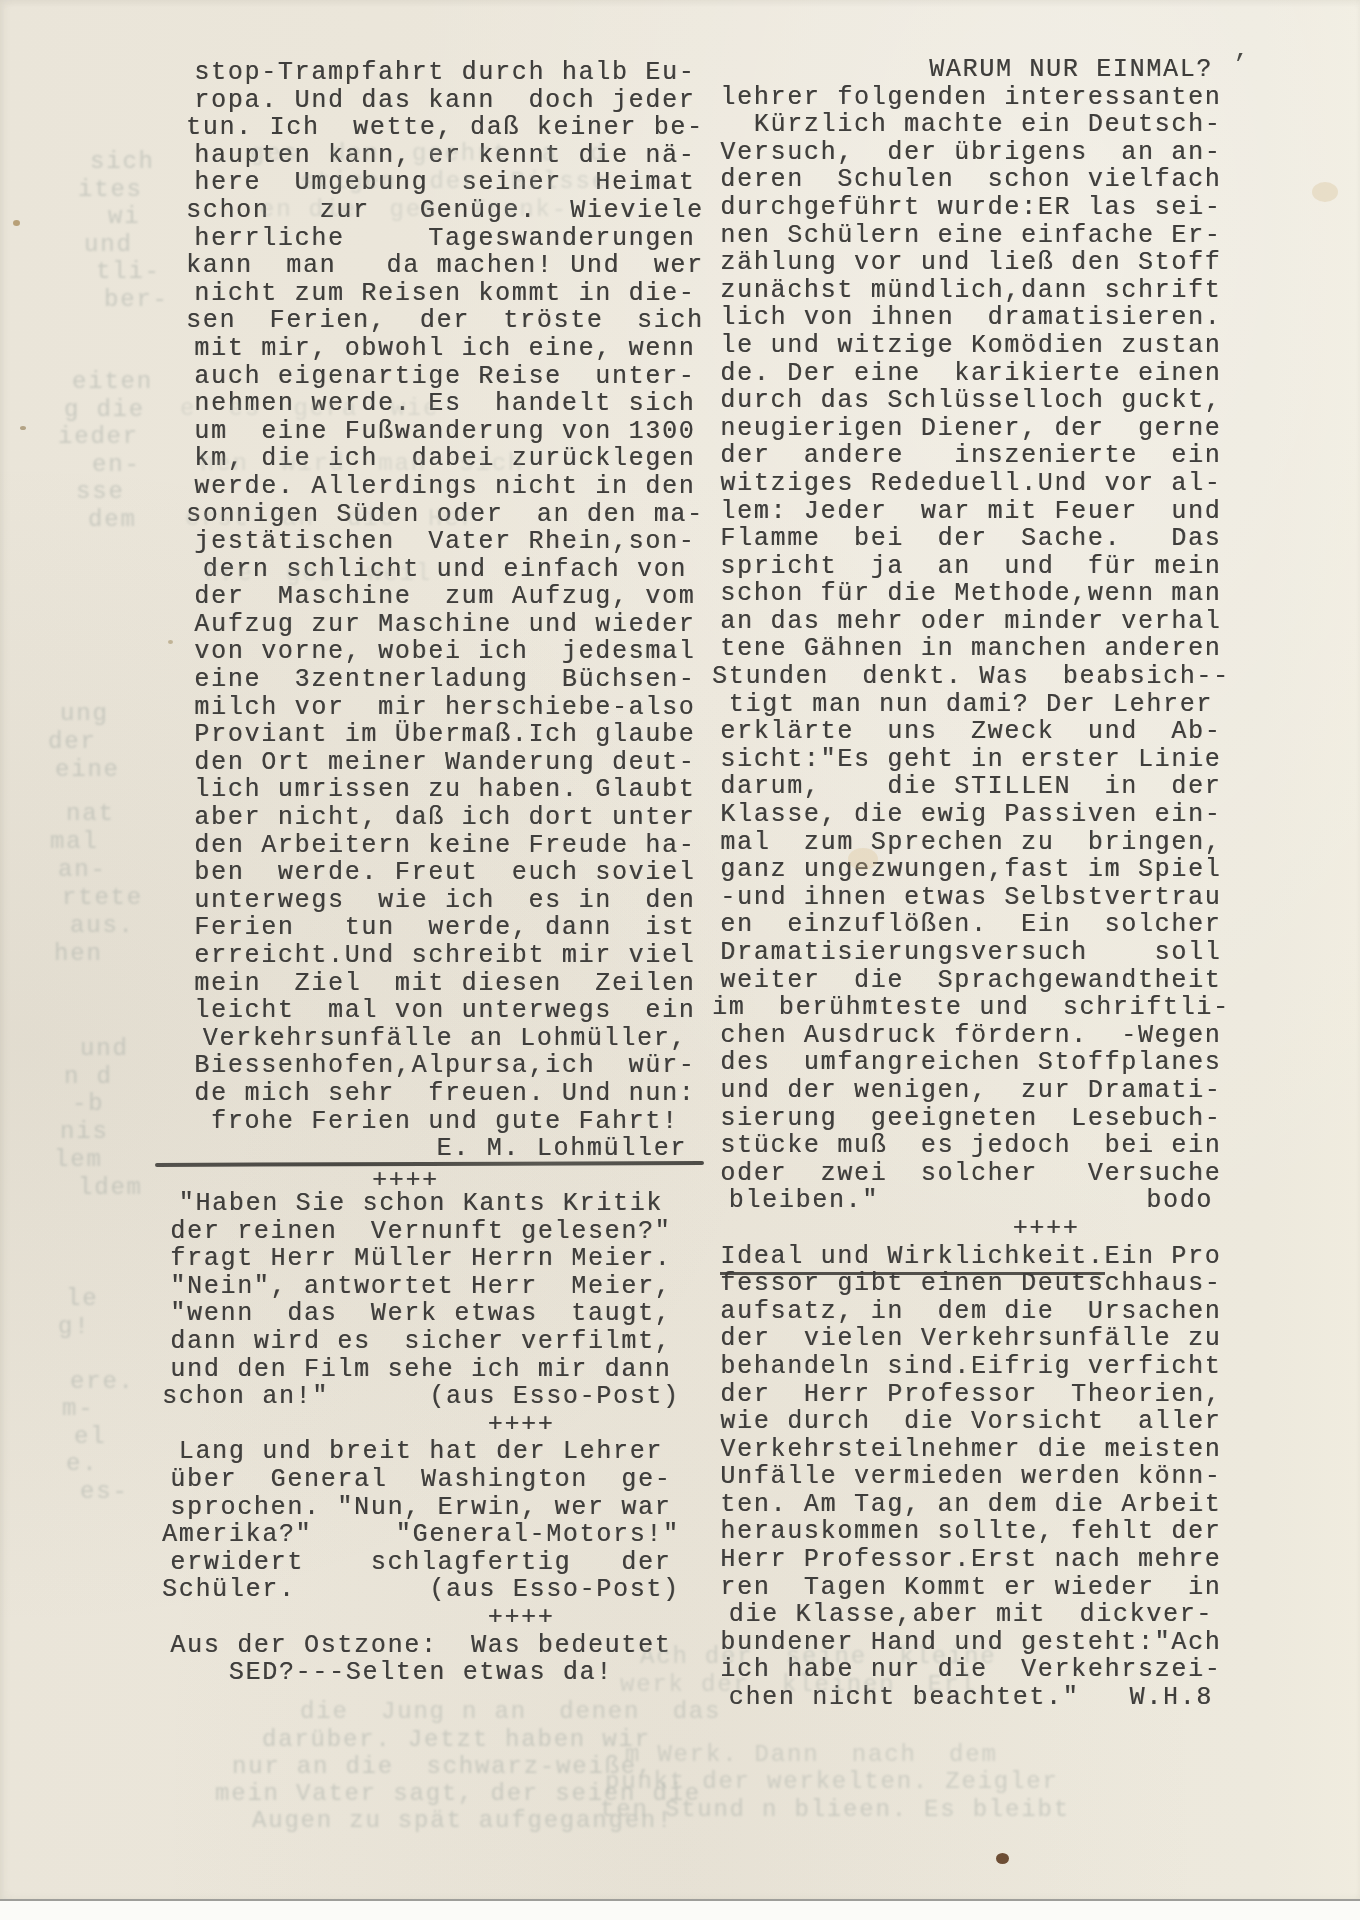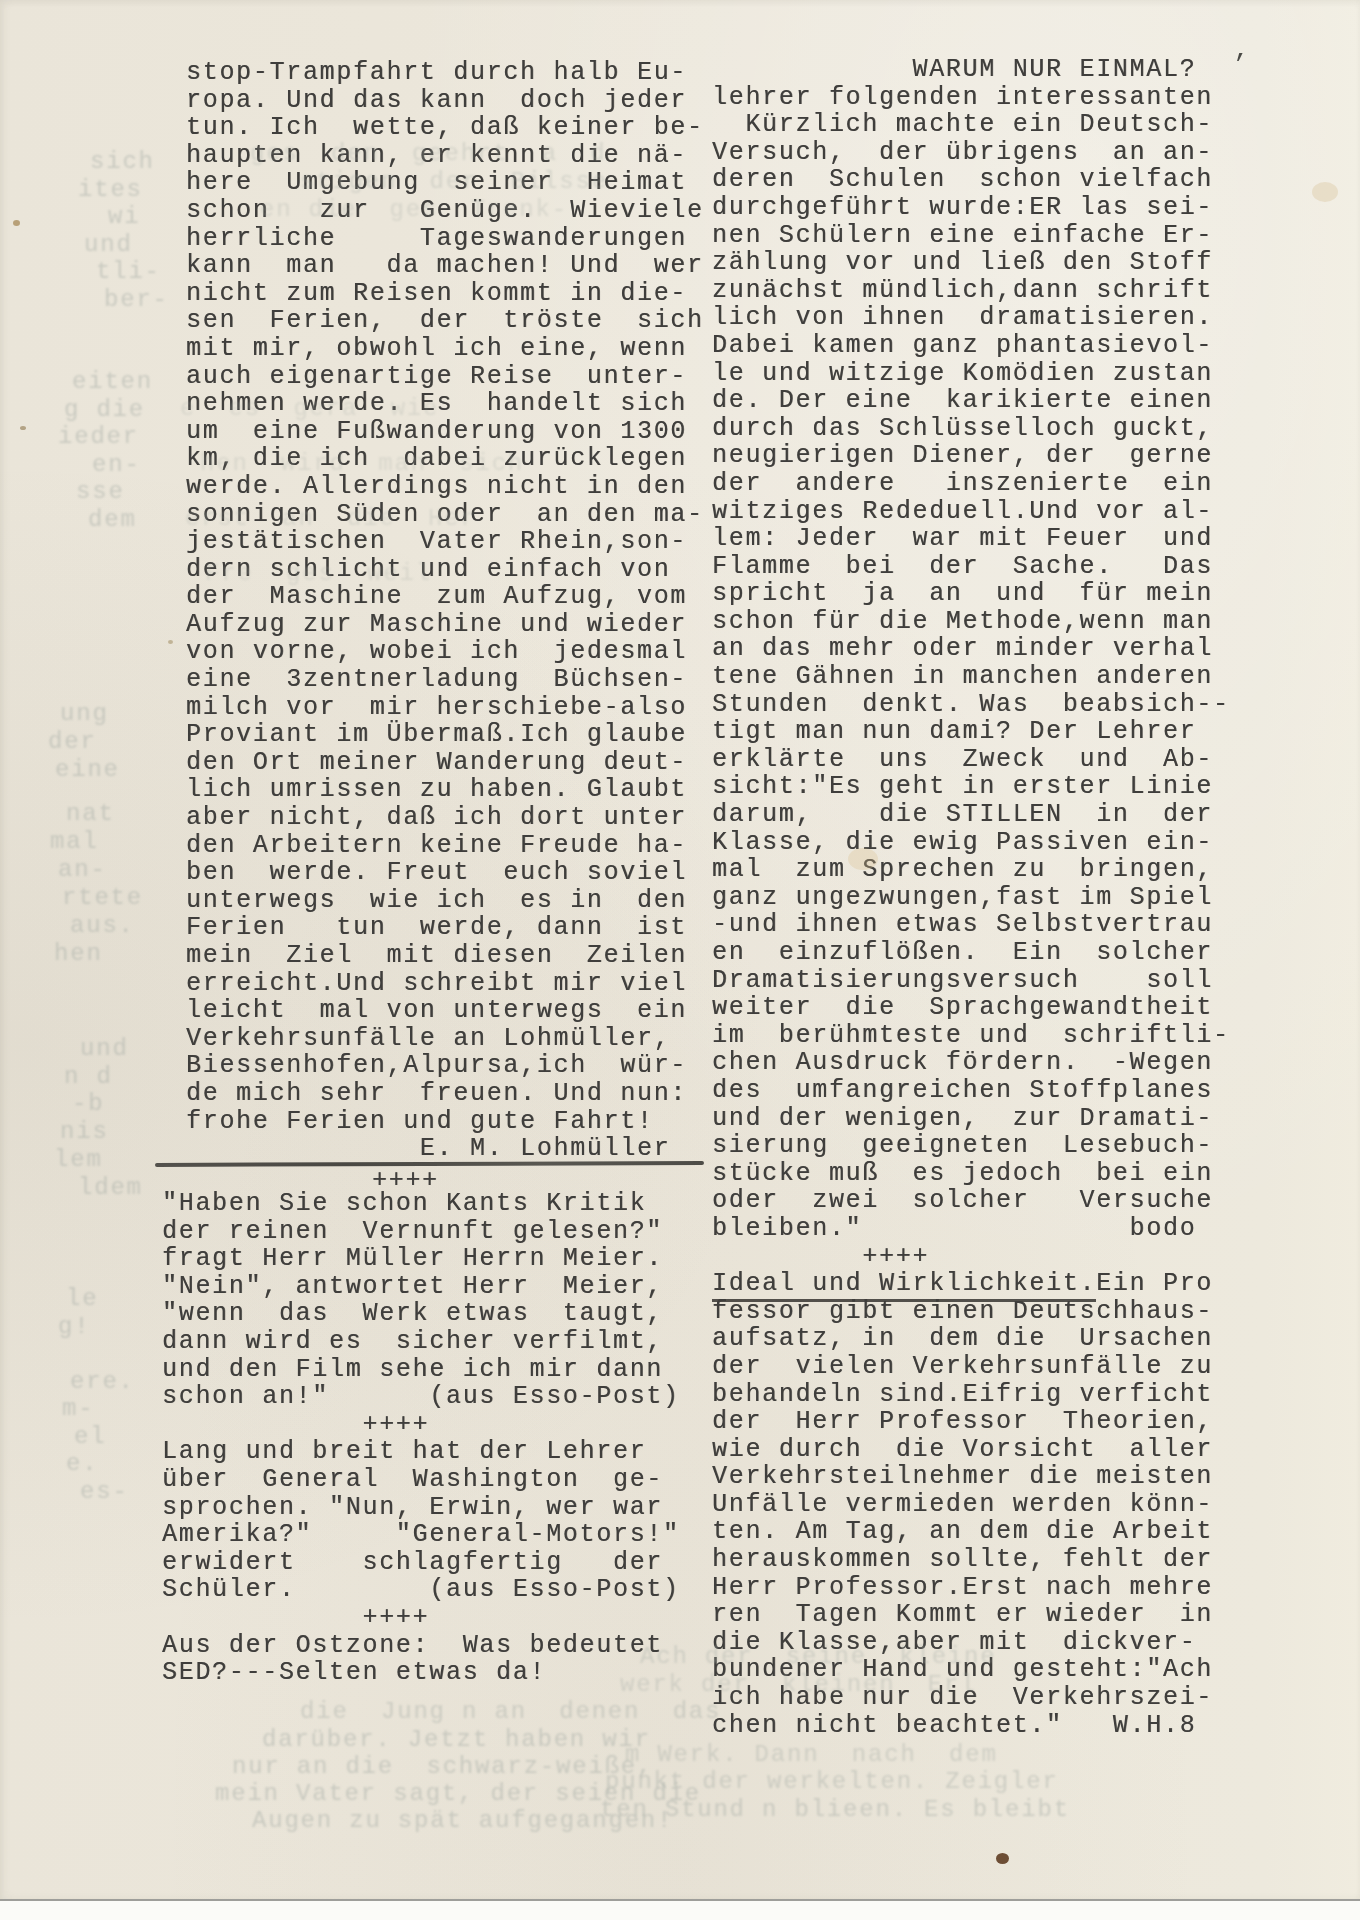--- a/index.html
+++ b/index.html
@@ -1,17 +1,17 @@
 <!DOCTYPE html>
 <html style="--ink: #3f3e3c; --bleed: #a9afa8; --edge: #9e9e9a;"><head>
 <meta charset="utf-8">
 <style>
   html,body{margin:0;padding:0;background:#fafaf6;}
   #page{position:relative;width:1360px;height:1920px;overflow:hidden;
-        font-family:"Liberation Mono","DejaVu Sans Mono",monospace;}
+        font-family:"Liberation Mono","DejaVu Sans Mono",monospace;text-align:center;}
   #paper{position:absolute;left:0;top:0;width:1360px;height:1899px;
          background:
            radial-gradient(ellipse at 78% 12%, rgba(255,255,255,0.28), transparent 45%),
            radial-gradient(ellipse at 2% 55%, rgba(120,108,85,0.07), transparent 40%),
            radial-gradient(ellipse at 50% 98%, rgba(130,118,95,0.05), transparent 55%),
            linear-gradient(90deg, #eae5d9 0%, #ece7db 55%, #ede9dd 93%, #f0ecdf 100%);
          border-bottom:2px solid var(--edge,#9e9e9a);
          box-shadow: inset 4px 0 9px rgba(60,55,40,0.05), inset 0 3px 6px rgba(60,55,40,0.04);}
   .col{position:absolute;font-size:25px;line-height:27.6px;letter-spacing:1.7px;
        color:var(--ink,#3f3e3c);text-shadow:0.4px 0.3px 0.6px rgba(48,46,42,0.55);}
@@ -60,22 +60,22 @@
         <div class="line">eine  3zentnerladung  Büchsen-</div>
         <div class="line">milch vor  mir herschiebe-also</div>
         <div class="line">Proviant im Übermaß.Ich glaube</div>
         <div class="line">den Ort meiner Wanderung deut-</div>
         <div class="line">lich umrissen zu haben. Glaubt</div>
         <div class="line">aber nicht, daß ich dort unter</div>
         <div class="line">den Arbeitern keine Freude ha-</div>
         <div class="line">ben  werde. Freut  euch soviel</div>
         <div class="line">unterwegs  wie ich  es in  den</div>
         <div class="line">Ferien   tun  werde, dann  ist</div>
+        <div class="line">erreicht.Und schreibt mir viel</div>
         <div class="line">mein  Ziel  mit diesen  Zeilen</div>
-        <div class="line">erreicht.Und schreibt mir viel</div>
         <div class="line">leicht  mal von unterwegs  ein</div>
         <div class="line">Verkehrsunfälle an Lohmüller,</div>
         <div class="line">Biessenhofen,Alpursa,ich  wür-</div>
         <div class="line">de mich sehr  freuen. Und nun:</div>
         <div class="line">frohe Ferien und gute Fahrt!</div>
         <div class="line">              E. M. Lohmüller</div>
       </div>
 
     <div id="rule"></div>
 
@@ -106,21 +106,20 @@
         <div class="line">            WARUM NUR EINMAL?</div>
         <div class="line">lehrer folgenden interessanten</div>
         <div class="line">  Kürzlich machte ein Deutsch-</div>
         <div class="line">Versuch,  der übrigens  an an-</div>
         <div class="line">deren  Schulen  schon vielfach</div>
         <div class="line">durchgeführt wurde:ER las sei-</div>
         <div class="line">nen Schülern eine einfache Er-</div>
         <div class="line">zählung vor und ließ den Stoff</div>
         <div class="line">zunächst mündlich,dann schrift</div>
         <div class="line">lich von ihnen  dramatisieren.</div>
-        <div class="line">Dabei kamen ganz phantasievol-</div>
         <div class="line">le und witzige Komödien zustan</div>
         <div class="line">de. Der eine  karikierte einen</div>
         <div class="line">durch das Schlüsselloch guckt,</div>
         <div class="line">neugierigen Diener, der  gerne</div>
         <div class="line">der  andere   inszenierte  ein</div>
         <div class="line">witziges Rededuell.Und vor al-</div>
         <div class="line">lem: Jeder  war mit Feuer  und</div>
         <div class="line">Flamme  bei  der  Sache.   Das</div>
         <div class="line">spricht  ja  an  und  für mein</div>
         <div class="line">schon für die Methode,wenn man</div>

